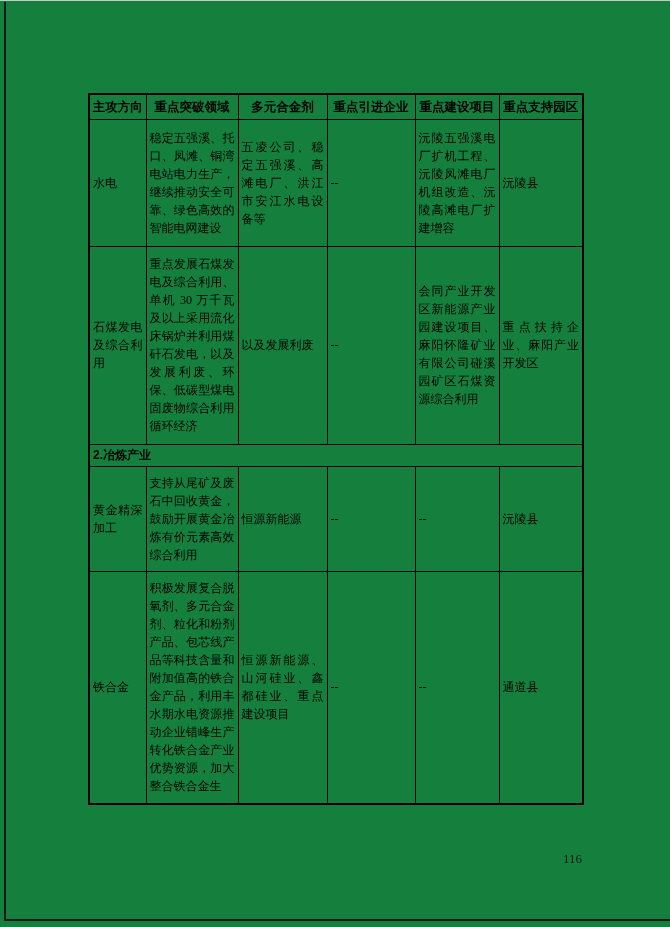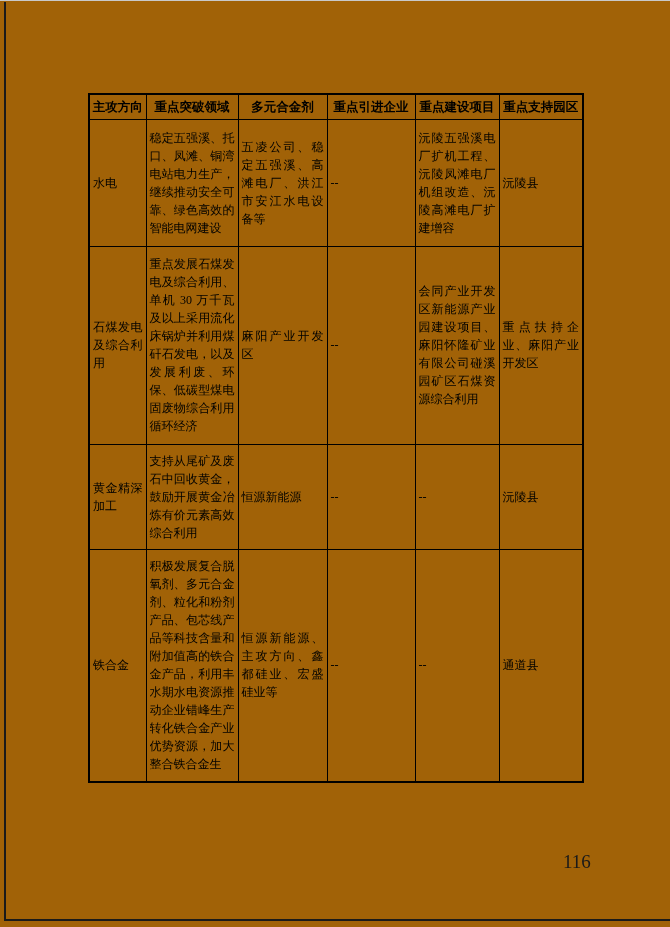--- a/index.html
+++ b/index.html
@@ -9,21 +9,21 @@
     width: 670px;
     height: 927px;
     position: relative;
     font-family: "Liberation Serif", "DejaVu Serif", serif;
     color: #000000;
   }
   .page {
     position: absolute;
     left: 0; top: 0;
     width: 670px; height: 927px;
-    background: #a16207;
+    background: #15803d;
     overflow: hidden;
   }
   .page-frame-left {
     position: absolute;
     left: 4px; top: 2px;
     width: 2px; height: 919px;
     background: #1a1a1a;
   }
   .page-frame-bottom {
     position: absolute;
@@ -81,21 +81,21 @@
   }
   .cell-text.clip {
     max-height: 231px;
     overflow: hidden;
   }
   .dash-cell { text-align: left; padding-left: 1px; }
   .page-number {
     position: absolute;
     left: 563px;
     top: 851px;
-    font-size: 19px;
+    font-size: 13px;
     font-family: "Liberation Serif", "DejaVu Serif", serif;
     color: #1a1a1a;
   }
 </style>
 </head>
 <body>
 
 <div class="page">
   <div class="page-frame-top"></div>
   <div class="page-frame-left"></div>
@@ -142,33 +142,36 @@
       </tr>
 
       <tr class="row-2">
         <td>
             <span class="cell-text">石煤发电及综合利用</span>
           </td>
         <td>
             <span class="cell-text">重点发展石煤发电及综合利用、单机 30 万千瓦及以上采用流化床锅炉并利用煤矸石发电，以及发展利废、环保、低碳型煤电固废物综合利用循环经济</span>
           </td>
         <td>
-            <span class="cell-text">麻阳产业开发区</span>
+            <span class="cell-text">以及发展利废</span>
           </td>
         <td class="dash-cell">
             <span class="cell-text">--</span>
           </td>
         <td>
             <span class="cell-text">会同产业开发区新能源产业园建设项目、麻阳怀隆矿业有限公司碰溪园矿区石煤资源综合利用</span>
           </td>
         <td>
             <span class="cell-text">重点扶持企业、麻阳产业开发区</span>
           </td>
       </tr>
 
+      <tr class="section-row">
+        <td class="section-cell" colspan="6">2.冶炼产业</td>
+      </tr>
 
       <tr class="row-3">
         <td>
             <span class="cell-text">黄金精深加工</span>
           </td>
         <td>
             <span class="cell-text">支持从尾矿及废石中回收黄金，鼓励开展黄金冶炼有价元素高效综合利用</span>
           </td>
         <td>
             <span class="cell-text">恒源新能源</span>
@@ -185,21 +188,21 @@
       </tr>
 
       <tr class="row-4">
         <td>
             <span class="cell-text">铁合金</span>
           </td>
         <td>
             <span class="cell-text clip">积极发展复合脱氧剂、多元合金剂、粒化和粉剂产品、包芯线产品等科技含量和附加值高的铁合金产品，利用丰水期水电资源推动企业错峰生产转化铁合金产业优势资源，加大整合铁合金生</span>
           </td>
         <td>
-            <span class="cell-text">恒源新能源、主攻方向、鑫都硅业、宏盛硅业等</span>
+            <span class="cell-text">恒源新能源、山河硅业、鑫都硅业、重点建设项目</span>
           </td>
         <td class="dash-cell">
             <span class="cell-text">--</span>
           </td>
         <td class="dash-cell">
             <span class="cell-text">--</span>
           </td>
         <td>
             <span class="cell-text">通道县</span>
           </td>

